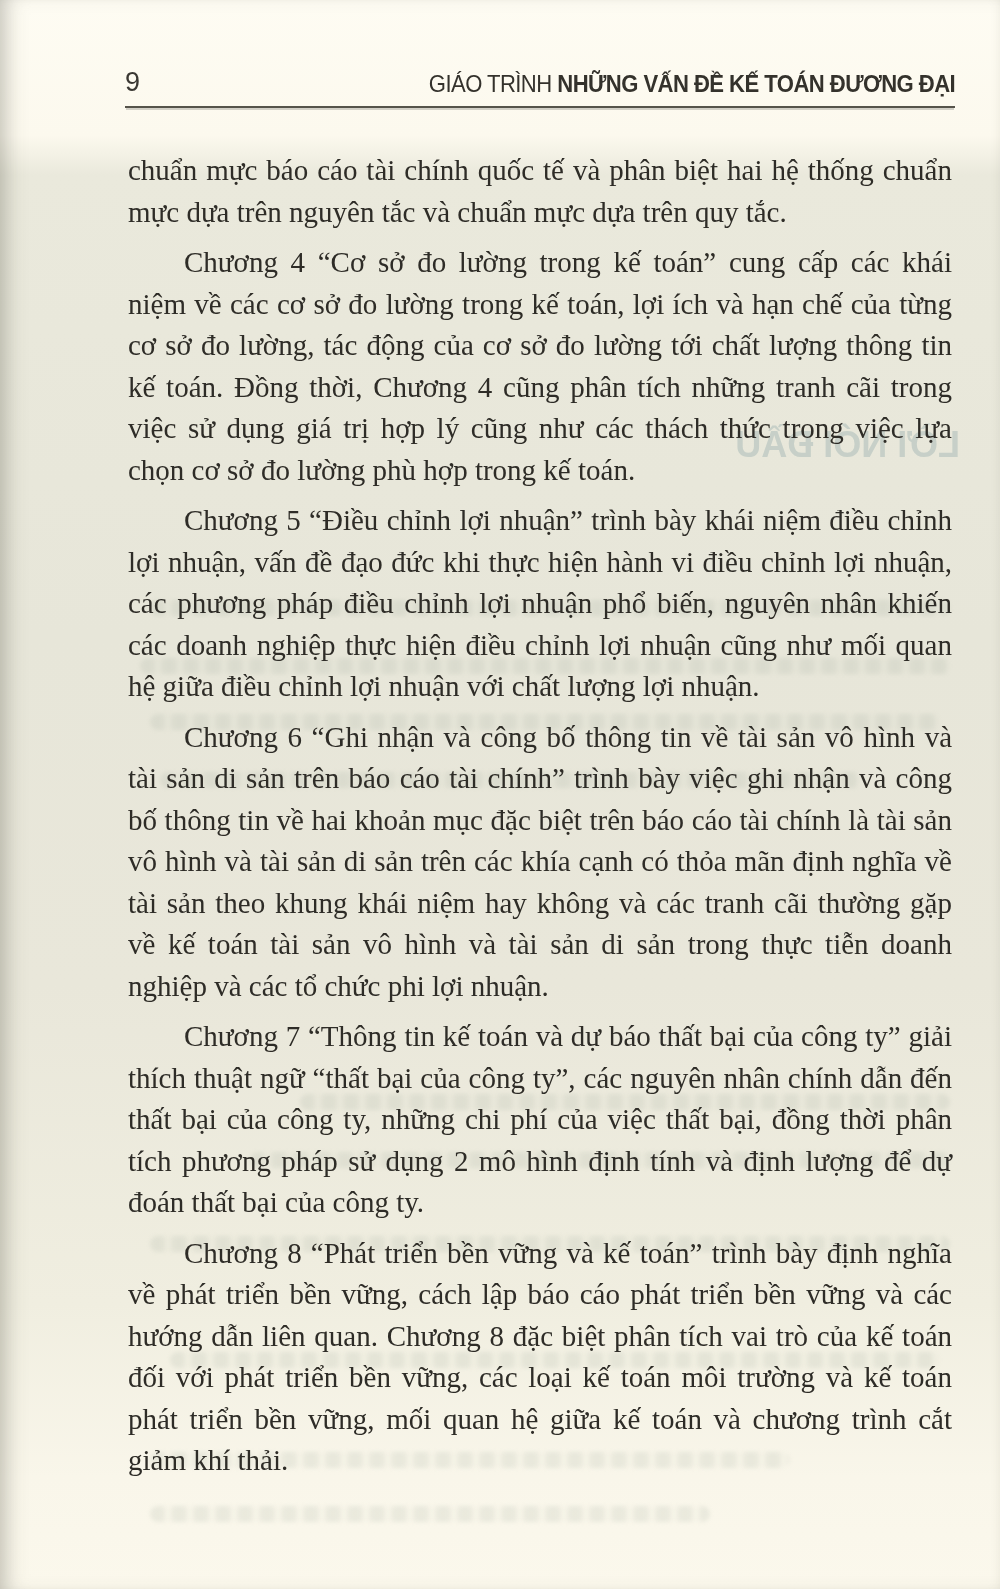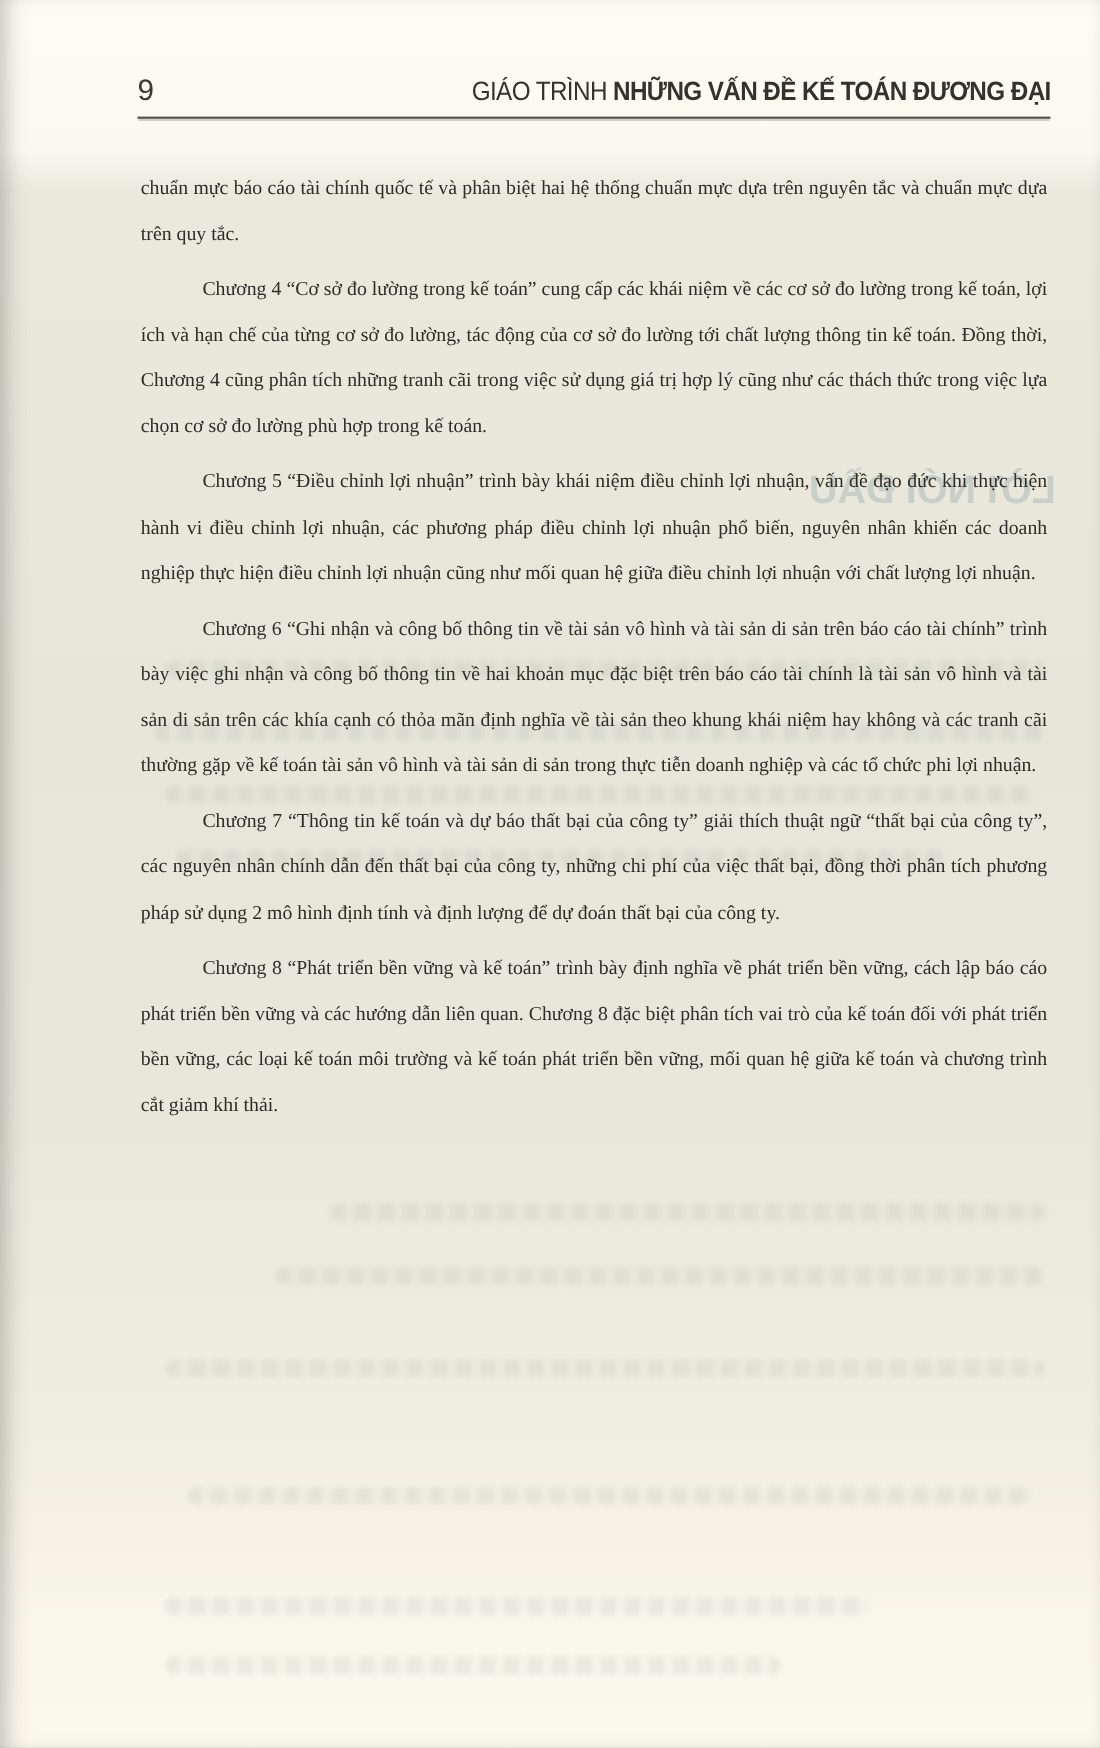--- a/index.html
+++ b/index.html
@@ -35,21 +35,21 @@
     font-family:"Liberation Sans","DejaVu Sans",sans-serif;
     font-size:24px;color:#34322c;white-space:nowrap;
     letter-spacing:-.6px;transform:scaleX(.92);transform-origin:right bottom;
   }
   .running-title .t-light{font-weight:400;}
   .running-title .t-bold{font-weight:700;}
 
   
   .content{
     position:absolute;left:128px;top:150px;width:824px;
-    font-size:18px;line-height:41.5px;text-align:justify;
+    font-size:29px;line-height:41.5px;text-align:justify;
     text-justify:inter-word;
   }
   .content p{margin:0 0 9px 0;text-indent:56px;}
   .content p:first-child{text-indent:0;}
 
   
   .bleed-watermark{
     position:absolute;left:700px;top:424px;width:260px;
     font-family:"Liberation Sans","DejaVu Sans",sans-serif;
     font-weight:700;font-size:36px;color:#bcc8c2;

